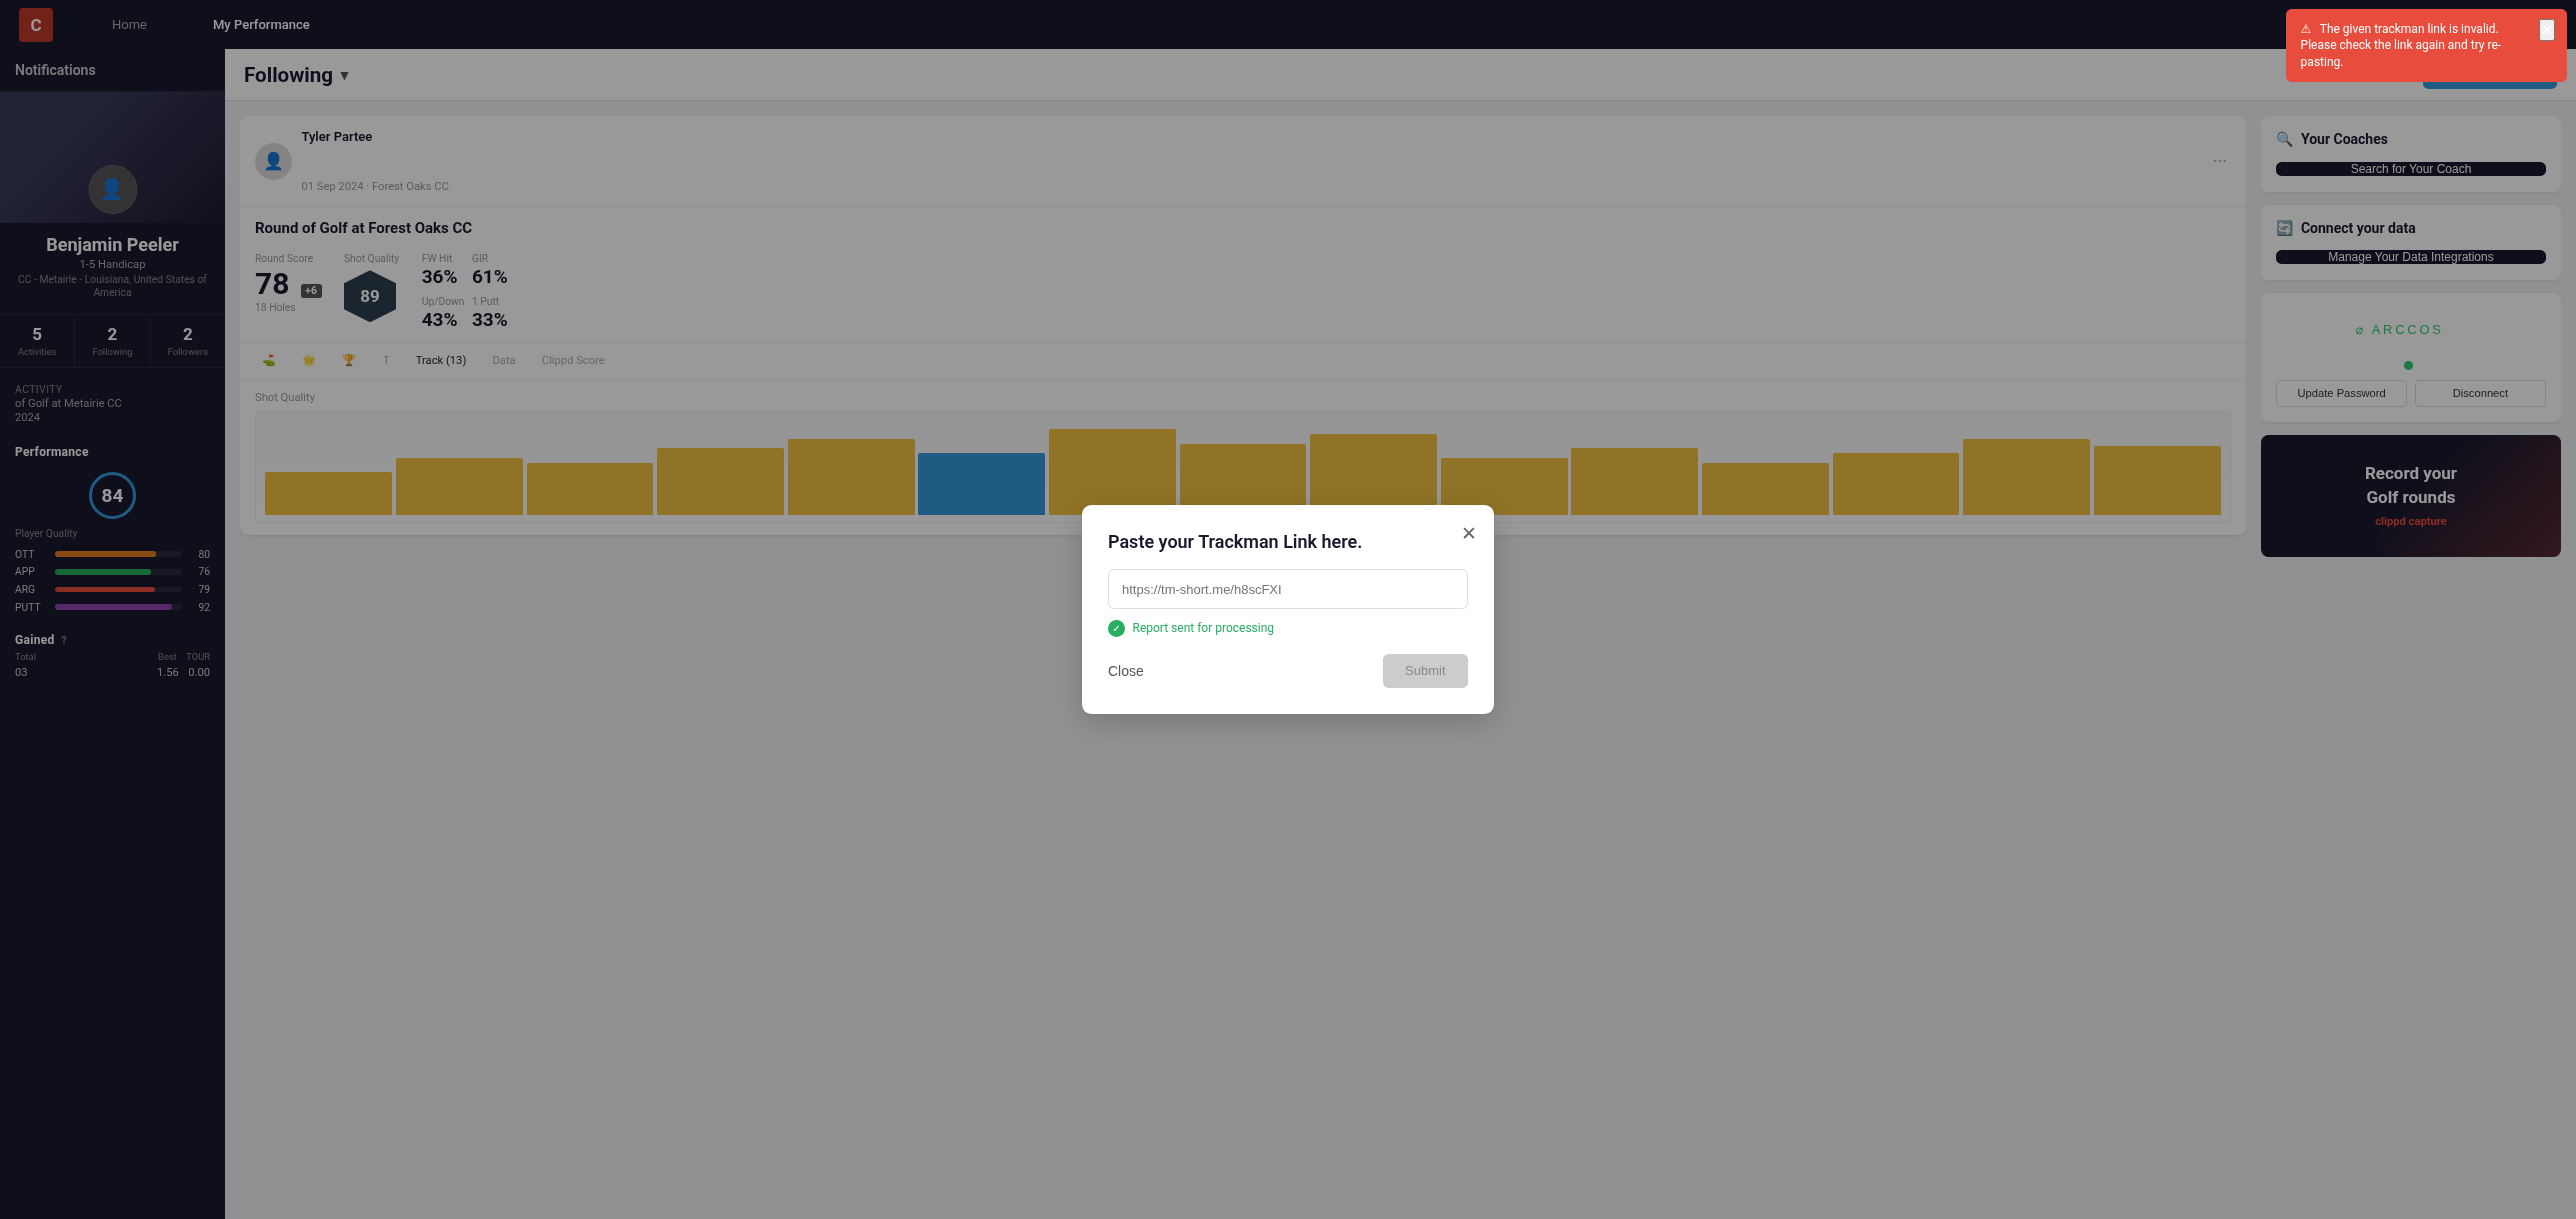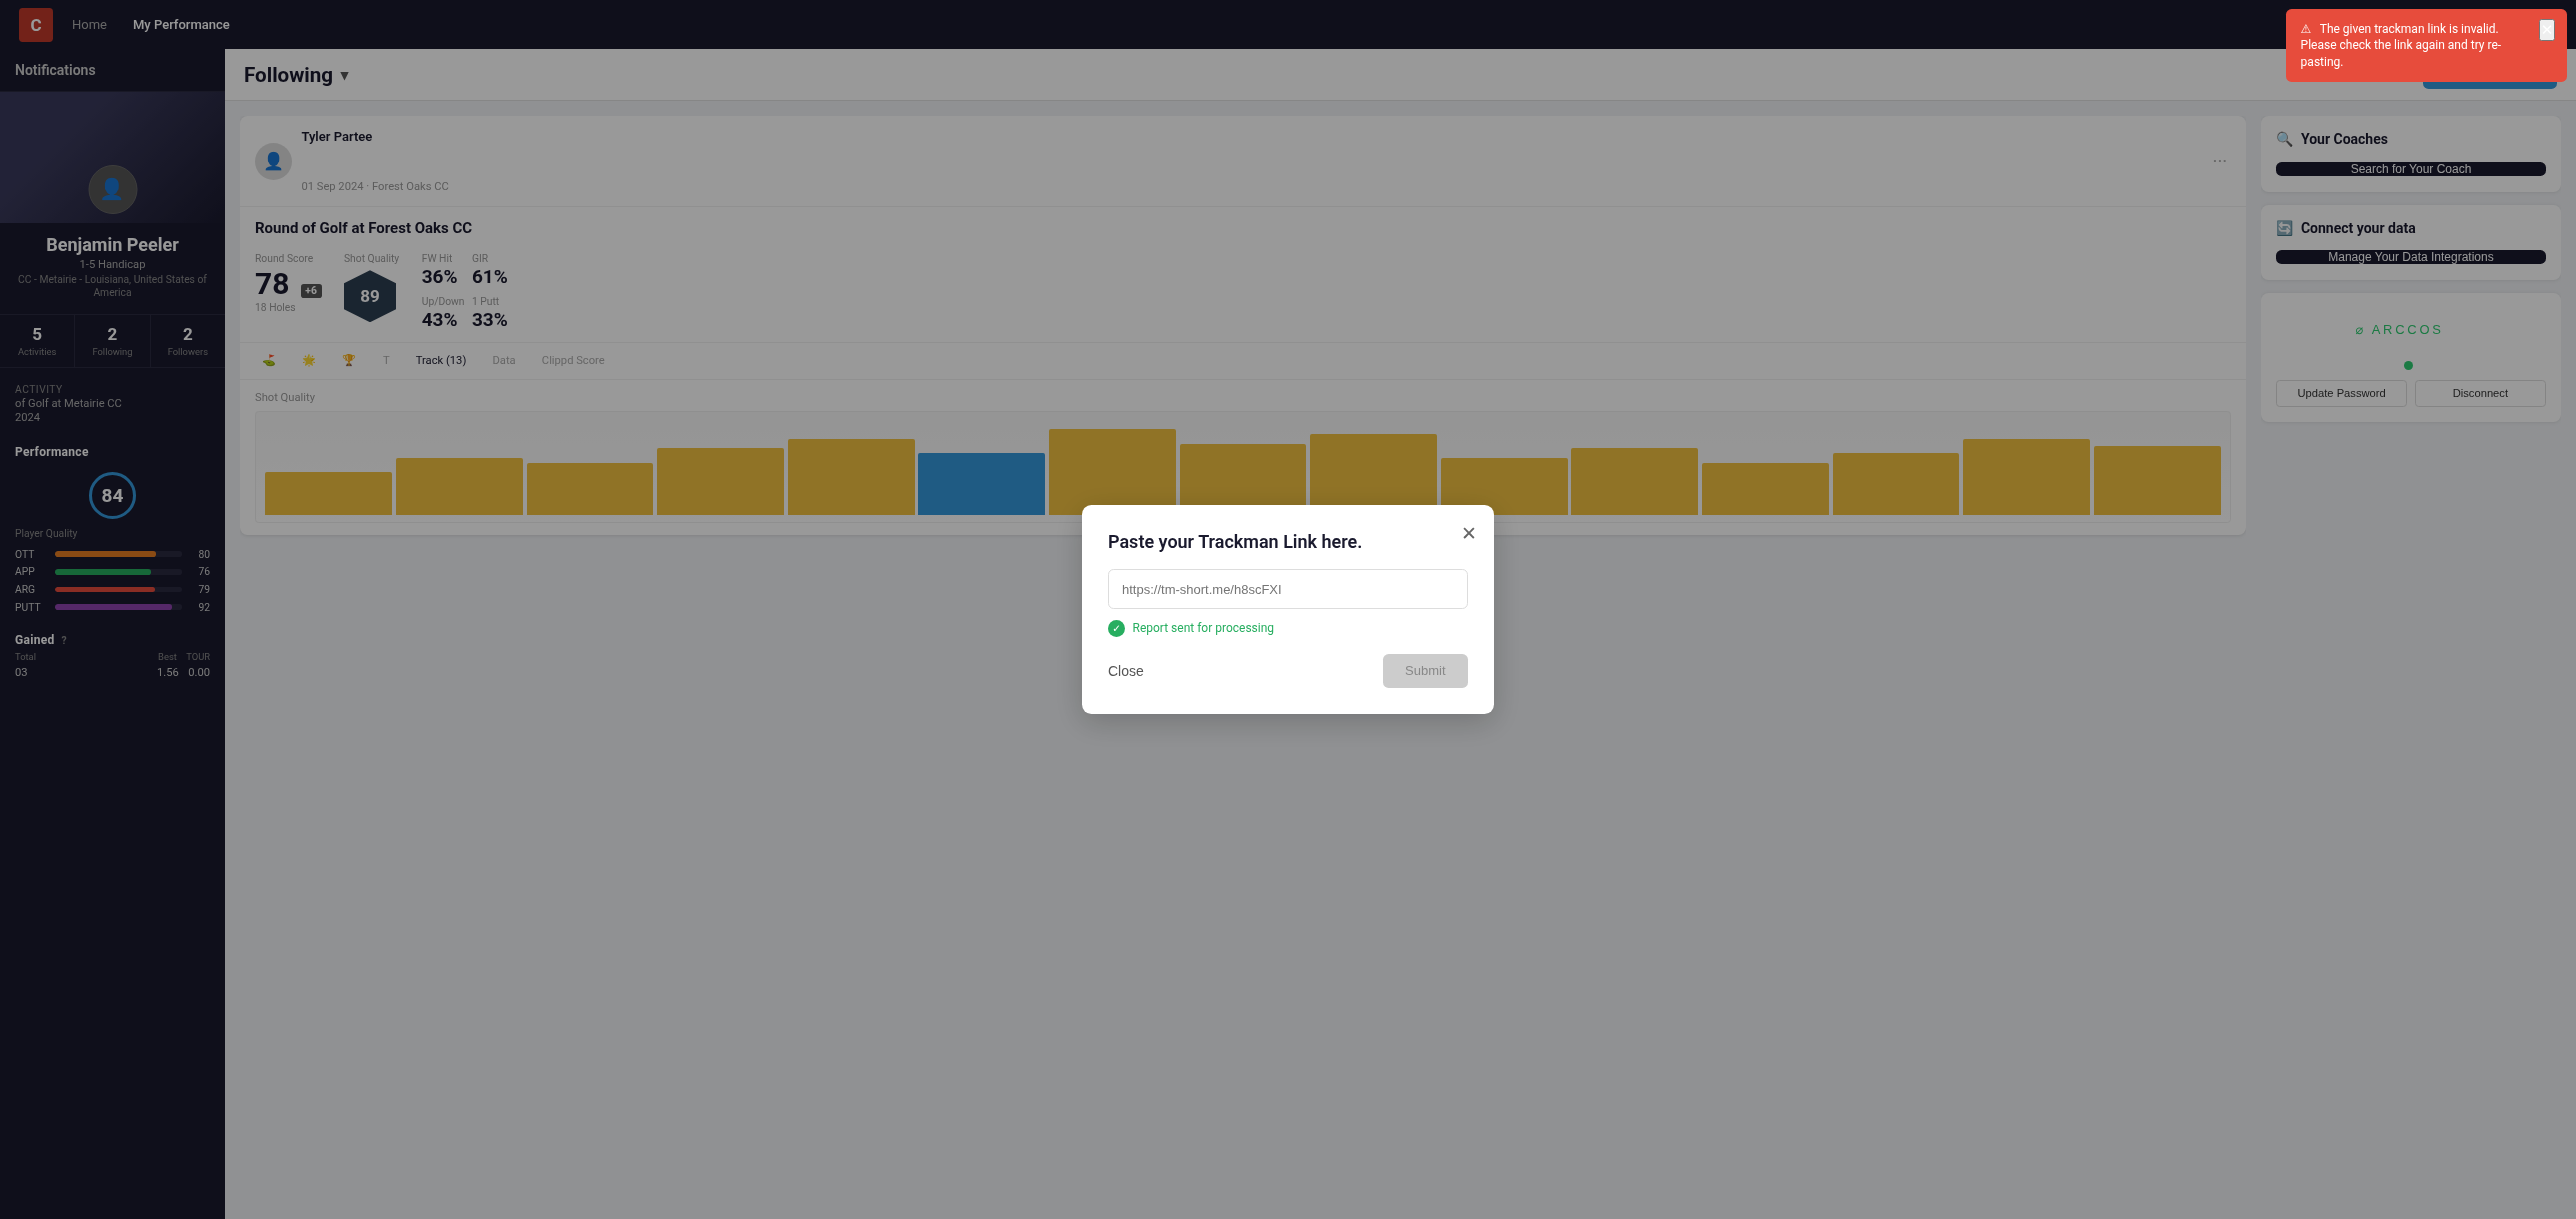--- a/index.html
+++ b/index.html
@@ -36,20 +36,21 @@
     .top-nav-links {
       display: flex;
       gap: 26px;
       flex: 1;
     }
     .top-nav-link {
       color: #aaa;
       font-size: 13px;
       cursor: pointer;
       text-decoration: none;
+      margin-left: 40px;
     }
     .top-nav-link.active {
       color: #fff;
       font-weight: 500;
     }
     .top-nav-right {
       display: flex;
       align-items: center;
       gap: 17px;
     }
@@ -950,20 +951,28 @@
           </div>
           <div style="display:flex;align-items:center;justify-content:center;margin-bottom:7.5px;">
             <span class="status-dot"></span>
           </div>
           <div class="arccos-buttons">
             <button class="arccos-btn">Update Password</button>
             <button class="arccos-btn">Disconnect</button>
           </div>
         </div>
 
+        <div class="record-panel">
+          <div class="record-panel-bg"></div>
+          <div class="record-panel-text">
+            <div>Record your</div>
+            <div>Golf rounds</div>
+            <div class="record-panel-logo">clippd capture</div>
+          </div>
+        </div>
 
       </div>
     </div>
   </div>
 </div>
 
 <div class="modal-overlay">
   <div class="modal">
     <div class="modal-title">Paste your Trackman Link here.</div>
     <button class="modal-close">✕</button>

